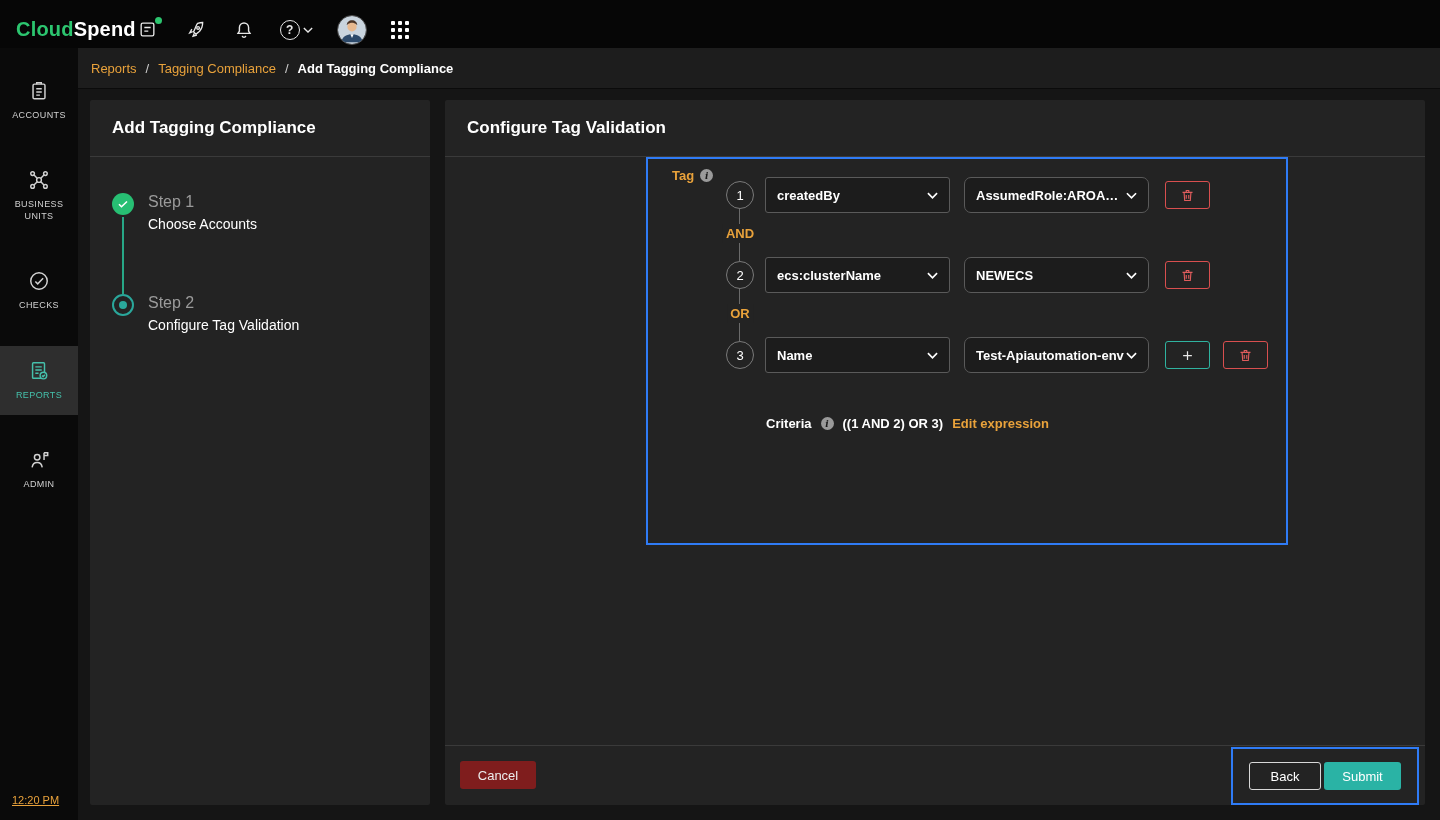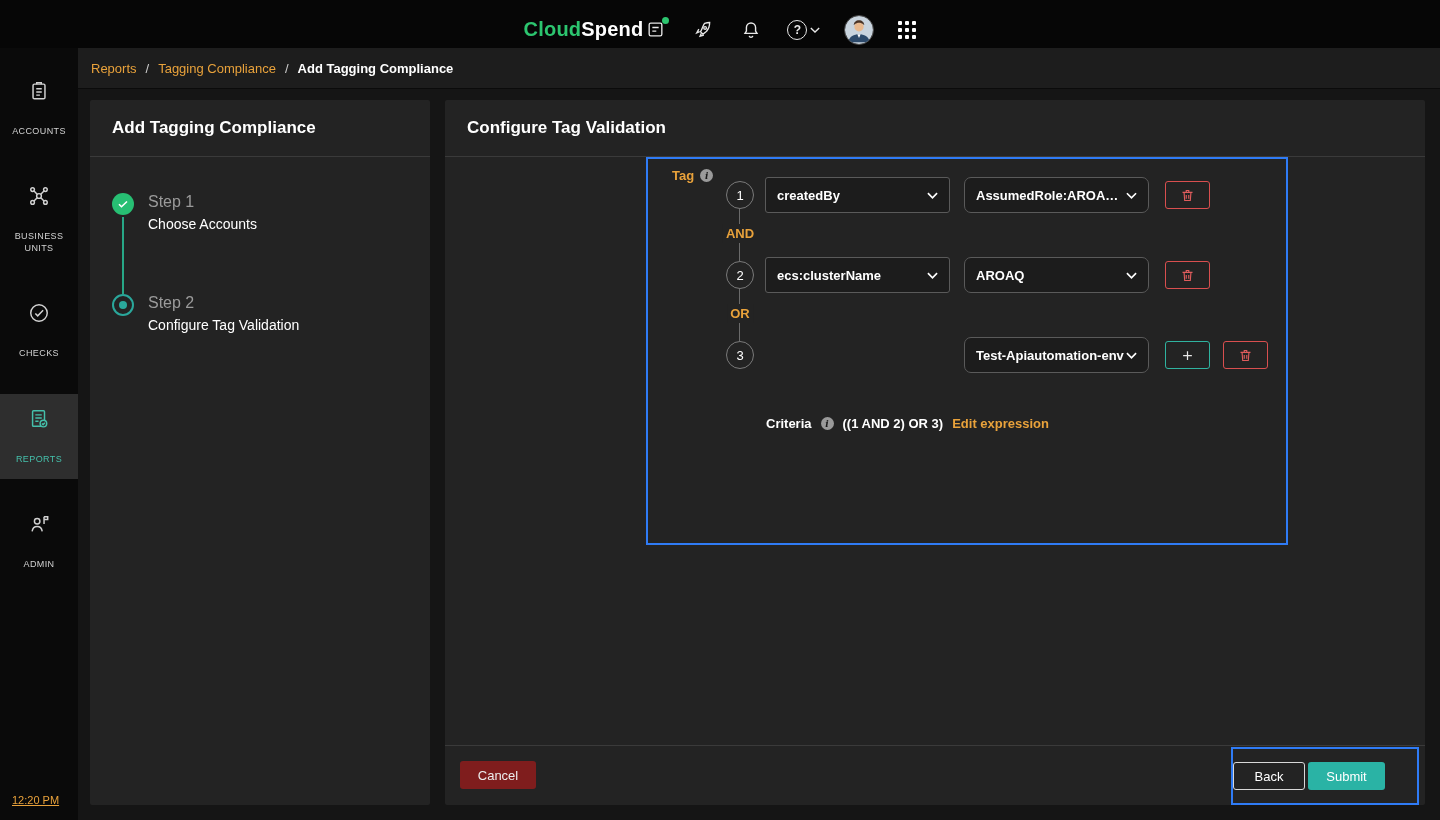--- a/index.html
+++ b/index.html
@@ -2,37 +2,37 @@
 <html><head>
 <meta charset="utf-8">
 <style>
   * { box-sizing: border-box; margin: 0; padding: 0; }
   html,body { background:#000; }
   body { font-family: "Liberation Sans", sans-serif; }
   .app { position:relative; width:1440px; height:820px; background:#151515; overflow:hidden; }
 
   
   .topbar { position:absolute; top:0; left:0; width:1440px; height:59px; background:#060606;
-            display:flex; align-items:center; justify-content:center; padding:0 16px; }
+            display:flex; align-items:center; justify-content:flex-start; padding:0 16px; }
   .logo { font-size:20px; font-weight:700; letter-spacing:.2px; cursor:pointer; }
   .logo .p1 { color:#2cc56f; } .logo .p2 { color:#fff; }
   .topbar-right { display:flex; align-items:center; gap:24px; }
   .tb-icon { position:relative; width:24px; height:24px; color:#e8e8e8; display:flex; align-items:center; justify-content:center; cursor:pointer; }
   .badge-dot { position:absolute; top:-1px; right:-2px; width:7px; height:7px; border-radius:50%; background:#2cc56f; }
   .help { display:flex; align-items:center; gap:3px; color:#e8e8e8; cursor:pointer; }
   .help-circle { width:20px; height:20px; border:1.5px solid #e8e8e8; border-radius:50%;
                  display:flex; align-items:center; justify-content:center; font-size:12px; font-weight:700; }
   .avatar { width:30px; height:30px; border-radius:50%; overflow:hidden; cursor:pointer; border:1px solid #555; }
   .apps { display:grid; grid-template-columns:repeat(3,4px); grid-template-rows:repeat(3,4px); gap:3px; cursor:pointer; }
   .apps i { background:#fff; border-radius:1px; }
 
   
   .sidebar { position:absolute; top:48px; left:0; width:78px; height:772px; background:#0a0a0a;
              display:flex; flex-direction:column; padding-top:18px; }
-  .nav-item { display:flex; flex-direction:column; align-items:center; gap:23px; padding:14px 3px;
+  .nav-item { display:flex; flex-direction:column; align-items:center; gap:7px; padding:14px 3px;
               margin-bottom:20px; color:#d2d2d2; cursor:pointer; text-align:center; }
   .nav-item svg { width:22px; height:22px; }
   .nav-label { font-size:9px; letter-spacing:.4px; line-height:1.35; }
   .nav-item.active { background:#2e2e2e; color:#45c0ab; }
   .sidebar-time { margin-top:auto; padding:12px 12px 14px; font-size:11px; color:#e9a23b;
                   text-decoration:underline; cursor:pointer; }
 
   
   .breadcrumb { position:absolute; top:48px; left:78px; width:1362px; height:41px; background:#1d1d1d;
                 display:flex; align-items:center; gap:9px; padding:0 13px; font-size:13px;
@@ -95,21 +95,21 @@
   .crit-label { font-weight:700; }
   .crit-expr { font-weight:700; }
   .edit-link { color:#e9a23b; font-weight:700; cursor:pointer; }
 
   
   .panel-footer-line { position:absolute; left:0; right:0; top:645px; border-top:1px solid #3a3a3a; }
   .cancel-btn { position:absolute; left:15px; top:661px; width:76px; height:28px; background:#7f1d1d;
                 color:#ededed; font-size:13px; border:none; border-radius:3px; display:flex;
                 align-items:center; justify-content:center; cursor:pointer; font-family:inherit; }
   .action-box { position:absolute; left:786px; top:647px; width:188px; height:58px; border:2px solid #2f7bf5;
-                display:flex; align-items:center; gap:3px; }
+                display:flex; align-items:center; justify-content:center; gap:3px; }
   .back-btn { width:72px; height:28px; background:transparent; border:1px solid #d8d8d8; border-radius:3px;
               color:#fff; font-size:13px; display:flex; align-items:center; justify-content:center;
               cursor:pointer; font-family:inherit; }
   .submit-btn { width:77px; height:28px; background:#2ab3a5; border:none; border-radius:3px; color:#fff;
                 font-size:13px; display:flex; align-items:center; justify-content:center; cursor:pointer;
                 font-family:inherit; }
 </style>
 </head>
 <body>
 
@@ -286,34 +286,40 @@
 
       <div class="rule-row row2">
         <span class="rr-circle">2</span>
         <div class="rr-select sel-key">
           <span class="sel-text">ecs:clusterName</span>
           <svg viewBox="0 0 12 7" width="11" height="7">
               <path d="M1 1l5 5 5-5" fill="none" stroke="#fff" stroke-width="1.8"></path>
             </svg>
         </div>
         <div class="rr-select sel-val">
-          <span class="sel-text">AROAQ</span>
+          <span class="sel-text">NEWECS</span>
           <svg viewBox="0 0 12 7" width="11" height="7">
               <path d="M1 1l5 5 5-5" fill="none" stroke="#fff" stroke-width="1.8"></path>
             </svg>
         </div>
         <span class="rr-btn btn-trash">
           <svg viewBox="0 0 24 24" width="15" height="15" fill="none" stroke="currentColor" stroke-width="1.8">
               <path d="M4 7h16M10 7V4h4v3M6.5 7l1 13h9l1-13M10 11v6M14 11v6"></path>
             </svg>
         </span>
       </div>
 
       <div class="rule-row row3">
         <span class="rr-circle">3</span>
+        <div class="rr-select sel-key">
+          <span class="sel-text">Name</span>
+          <svg viewBox="0 0 12 7" width="11" height="7">
+              <path d="M1 1l5 5 5-5" fill="none" stroke="#fff" stroke-width="1.8"></path>
+            </svg>
+        </div>
         <div class="rr-select sel-val">
           <span class="sel-text">Test-Apiautomation-env</span>
           <svg viewBox="0 0 12 7" width="11" height="7">
               <path d="M1 1l5 5 5-5" fill="none" stroke="#fff" stroke-width="1.8"></path>
             </svg>
         </div>
         <span class="rr-btn btn-plus">
           <svg viewBox="0 0 24 24" width="15" height="15" fill="none" stroke="currentColor" stroke-width="2">
               <path d="M12 5v14M5 12h14"></path>
             </svg>

